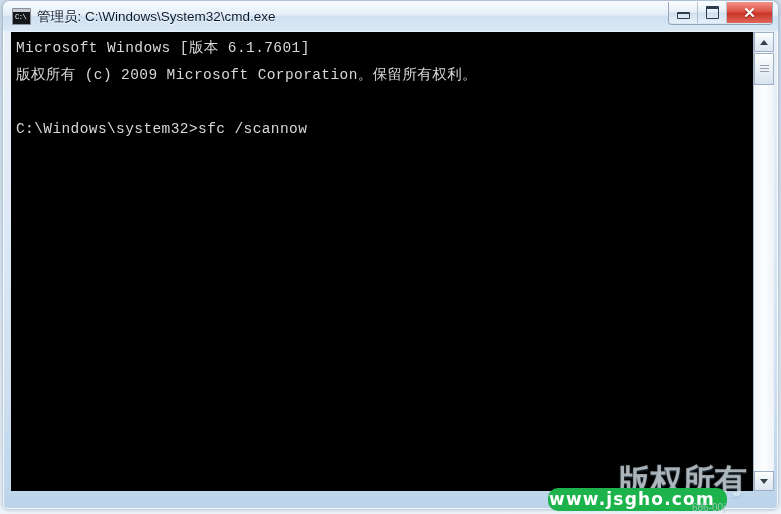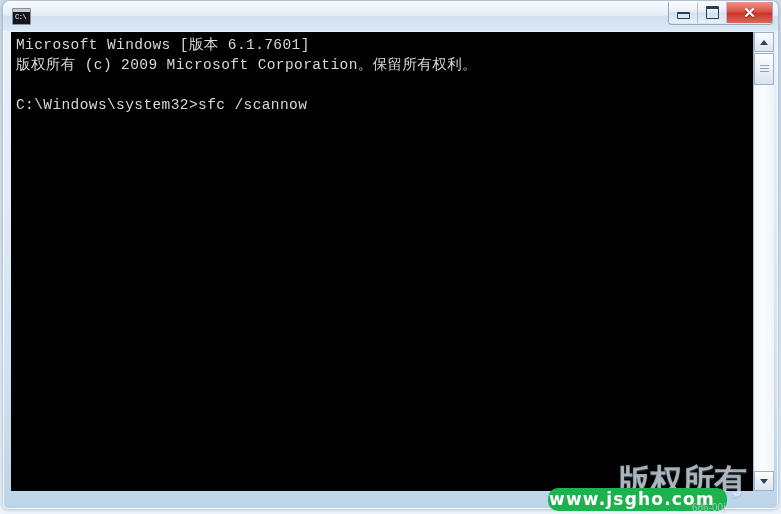--- a/index.html
+++ b/index.html
@@ -150,21 +150,21 @@
     background: #000000;
     overflow: hidden;
     box-shadow: inset 1px 1px 2px rgba(0,0,0,0.9);
   }
   #console-text {
     position: absolute;
     left: 5px; top: 3px;
     margin: 0;
     font-family: "Liberation Mono", "DejaVu Sans Mono", monospace;
     font-size: 14.5px;
-    line-height: 20px;
+    line-height: 27px;
     color: #d8d8d8;
     white-space: pre;
     letter-spacing: 0.4px;
   }
 
   
   #scrollbar {
     position: absolute;
     left: 750px; top: 31px;
     width: 20px; height: 459px;
@@ -285,20 +285,21 @@
   </div>
 
   <div id="window">
 
     <div id="titlebar">
       <div id="title-row">
         <div id="cmd-icon">
           <div class="bar"></div>
           <div class="prompt">C:\</div>
         </div>
+        <div id="title-text">管理员: C:\Windows\System32\cmd.exe</div>
       </div>
 
       <div id="winbuttons">
         <div class="winbtn">
           <div class="glyph-min"></div>
         </div>
         <div class="winbtn">
           <div class="glyph-max"></div>
         </div>
         <div class="winbtn close">

